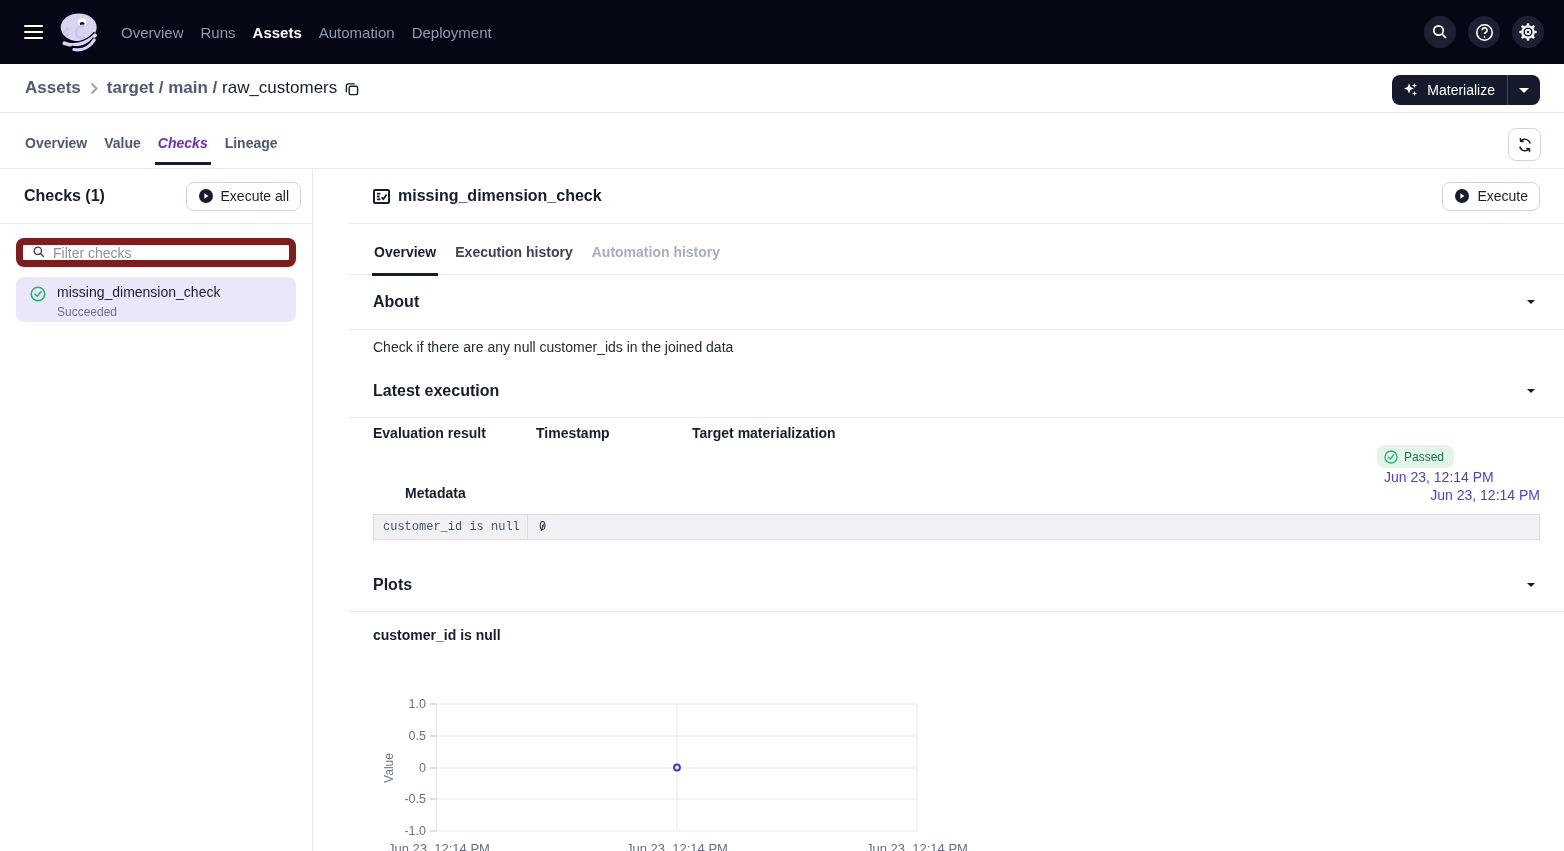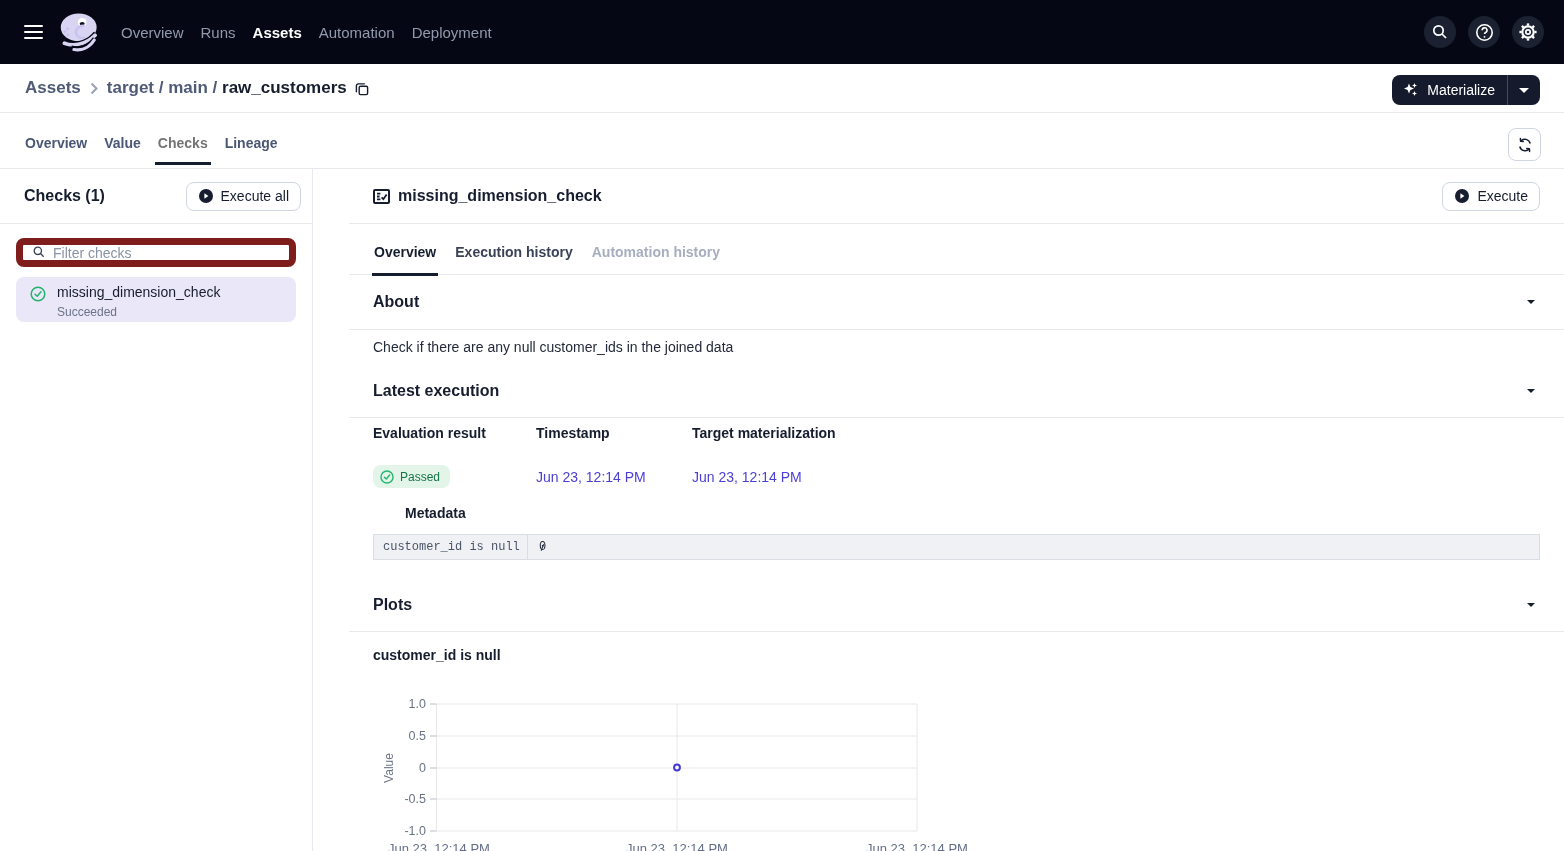--- a/index.html
+++ b/index.html
@@ -10,29 +10,29 @@
   .hamb div { height:2.6px; background:#fff; margin:3.4px 0; border-radius:1px; }
   .logo { }
   .navlinks { display:flex; margin-left:24px; gap:17px; font-size:15px; }
   .navlinks a { color:#9299AC; text-decoration:none; }
   .navlinks a.active { color:#fff; font-weight:700; }
   .navicons { position:absolute; right:20px; top:16px; display:flex; gap:12px; }
   .cicon { width:32px; height:32px; border-radius:50%; background:#1B2130; display:flex; align-items:center; justify-content:center; }
 
   .crumbrow { position:relative; height:49px; border-bottom:1px solid #E7E9EF; display:flex; align-items:center; padding-left:25px; font-size:17px; }
   .crumbrow .bc-light { color:#4E5A76; font-weight:600; }
-  .crumbrow .bc-dark { color:#161D2E; font-weight:700; }
+  .crumbrow .bc-dark { color:#161D2E; font-weight:400; }
   .mat-btn { position:absolute; right:24px; top:11px; height:30px; background:#151B2C; border-radius:8px; display:flex; align-items:center; color:#fff; font-size:14px; }
   .mat-main { display:flex; align-items:center; padding:0 12px 0 11px; gap:8px; }
   .mat-split { width:1px; height:30px; background:#454B5C; }
   .mat-caret { width:32px; display:flex; align-items:center; justify-content:center; }
 
   .tabrow { position:relative; height:56px; border-bottom:1px solid #E7E9EF; display:flex; align-items:flex-end; padding-left:24px; gap:15px; }
   .tabrow .tab { font-size:14px; font-weight:700; color:#4A5775; padding:0 1px 17px; text-decoration:none; position:relative; }
-  .tabrow .tab.active { color:#737373; }
+  .tabrow .tab.active { color:#6d28d9;font-style:italic; }
   .tabrow .tab.active::after { content:""; position:absolute; left:-2px; right:-2px; bottom:3px; height:3px; background:#161D2E; }
   .refresh-btn { position:absolute; right:23px; top:15px; width:33px; height:33px; border-radius:8px; border:1px solid #CFD6E2; background:#fff; display:flex; align-items:center; justify-content:center; }
 
   .cols { display:flex; height:683px;gap:36px; }
   aside { width:313px; border-right:1px solid #E7E9EF; flex:none; }
   .aside-head { height:55px; border-bottom:1px solid #E7E9EF; display:flex; align-items:center; padding:0 11px 0 24px; justify-content:space-between; }
   .aside-head h2 { font-size:16px; color:#161D2E; }
   .btn { height:29px; border:1px solid #CFD6E2; border-radius:8px; background:#fff; display:inline-flex; align-items:center; gap:7px; padding:0 11px; font-size:14px; color:#161D2E; font-family:"Liberation Sans",sans-serif; }
   .filterbox { margin:14px 16px 0; height:29px; border:7px solid #7f1d1d; border-radius:8px; display:flex; align-items:flex-start; padding:0 9px; gap:7px; }
   .filterbox span { color:#8A92A6; font-size:14px; }
@@ -54,21 +54,21 @@
   .sect { position:relative; border-bottom:1px solid #E7E9EF; padding:0 24px; height:54px; display:flex; align-items:center; }
   .sect.first { height:55px; }
   .sect h3 { font-size:16px; color:#161D2E; }
   .caret { position:absolute; right:29px; top:50%; margin-top:-2px; width:0; height:0; border-left:4px solid transparent; border-right:4px solid transparent; border-top:4.5px solid #161D2E; }
   .desc { padding:9px 24px; font-size:14px; color:#232B3A; height:34px; display:flex; align-items:center; }
 
   .lx { padding:0 24px; }
   .lx-heads { display:flex; margin-top:7px; }
   .lx-heads div { font-size:14px; font-weight:700; color:#161D2E; }
   .c1 { width:163px; } .c2 { width:156px; }
-  .lx-vals { display:flex; margin-top:24px; align-items:center; height:23px; }
+  .lx-vals { display:flex; margin-top:4px; align-items:flex-end; height:23px;flex-direction:column; }
   .chip { display:inline-flex; align-items:center; gap:6px; background:#E3F4E9; border-radius:8px; height:23px; padding:0 10px 0 7px; font-size:12px; color:#17744A; }
   .link { color:#4B3FD6; font-size:14px; text-decoration:none; }
   .meta-h { font-size:14px; font-weight:700; color:#161D2E; margin-top:17px;padding-left:32px; }
   .meta-table { margin-top:13px; display:flex; border:1px solid #D9DDE5; background:#F0F1F4; height:26px; font-family:"Liberation Mono",monospace; font-size:12px; white-space:nowrap; }
   .meta-key { width:154px; border-right:1px solid #D9DDE5; display:flex; align-items:center; padding-left:9px; color:#4A5468; }
   .meta-val { flex:1; display:flex; align-items:center; padding-left:11px; color:#232B3A; }
 
   .plot-title { padding:0 24px; font-size:14px; font-weight:700; color:#161D2E; }
   .z0 { position:relative; display:inline-block; }
   .z0::after { content:""; position:absolute; left:3.2px; top:3.5px; width:1px; height:6.5px; background:#232B3A; transform:rotate(22deg); }

